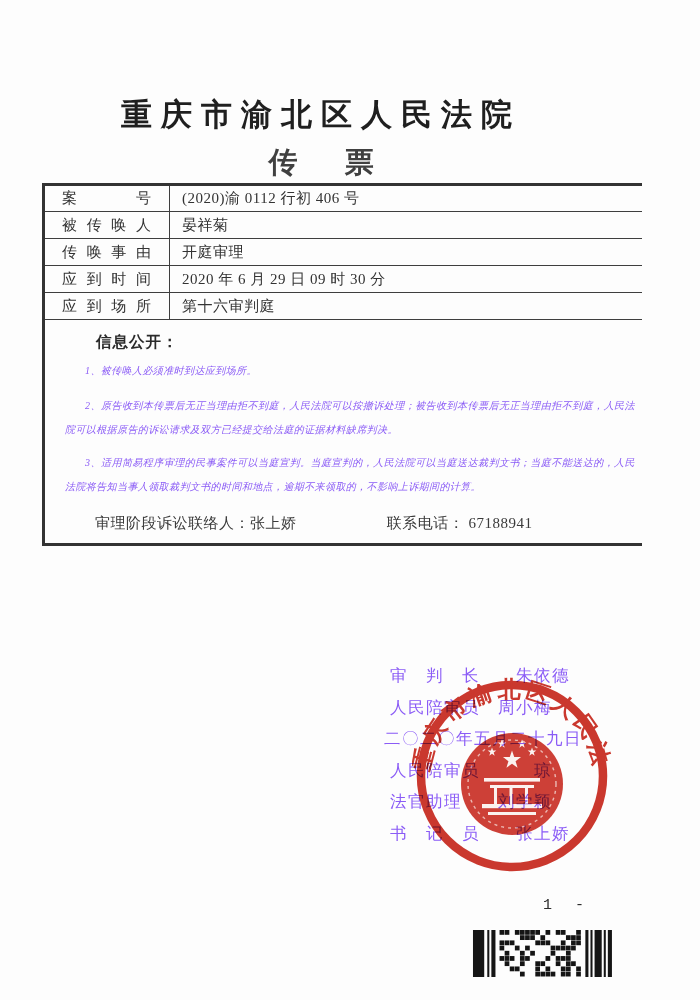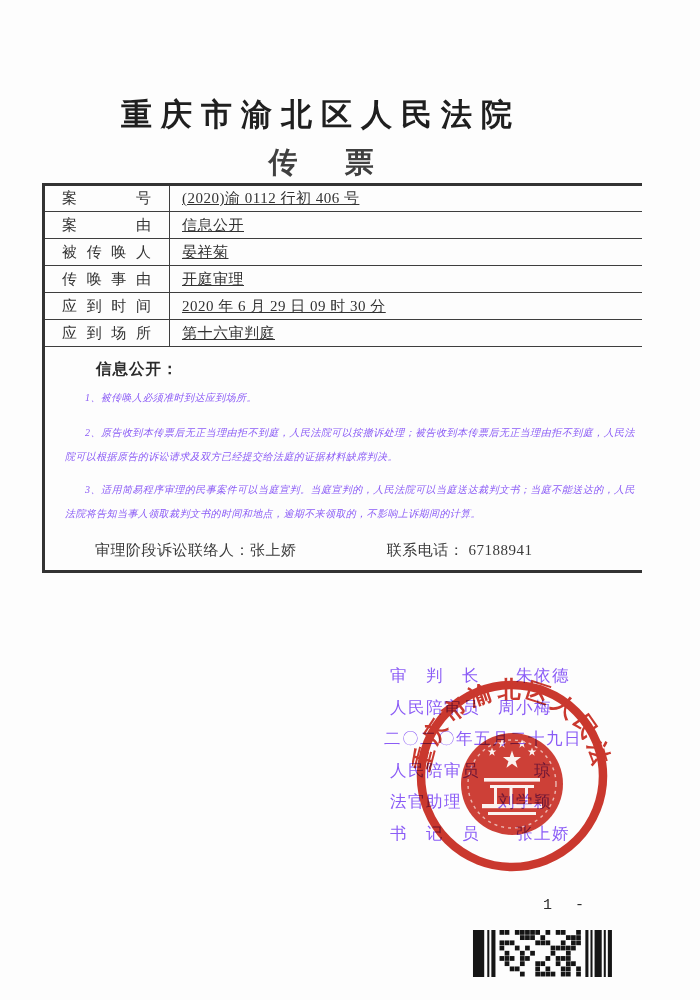--- a/index.html
+++ b/index.html
@@ -23,21 +23,21 @@
     position:absolute; left:42px; top:183px; width:616px;
     border-collapse:collapse; table-layout:fixed;
   }
   table.summons td {
     border:1.5px solid #3e3e3e; font-size:15px; color:#333;
     height:27px; vertical-align:middle;
   }
   table.summons { border:3px solid #333; }
   td.lbl { width:126px; padding:0 17px; }
   td.lbl .just { display:block; text-align:justify; text-align-last:justify; letter-spacing:1px; }
-  td.val { padding:0 12px; white-space:nowrap; overflow:hidden; letter-spacing:0.5px;text-decoration:underline; }
+  td.val { padding:0 12px; white-space:nowrap; overflow:hidden; letter-spacing:0.5px; }
   td.notes-cell { vertical-align:top; padding:8px 20px 10px 20px; height:268px; }
   .notes-heading { font-weight:bold; font-size:15.5px; padding:4px 0 6px 0; text-indent:2em; letter-spacing:1px; color:#2a2a2a; }
   .note-item { font-size:10px; line-height:24px; text-indent:2em; text-align:justify; letter-spacing:0.4px; margin-bottom:9px; color:#8b5cf6;font-style:italic; }
   .note-item.first { margin-bottom:11px; }
   .contact-line { margin-top:15px; font-size:15px; letter-spacing:0.5px; color:#3a3a3a; }
   .contact-line .left { margin-left:2em;margin-top:29px; }
   .contact-line .right { margin-left:86px; }
   .sig-block {
     position:absolute; left:390px; top:660px; width:280px;
     font-size:16.5px; line-height:31.5px; letter-spacing:1.5px;
@@ -63,26 +63,20 @@
   <div class="court-name">重庆市渝北区人民法院</div>
   <div class="doc-title">传 票</div>
 
   <table class="summons">
     <tbody>
         <tr>
       <td class="lbl">
             <span class="just">案号</span>
           </td>
       <td class="val">(2020)渝 0112 行初 406 号</td>
-    </tr>
-    <tr>
-      <td class="lbl">
-            <span class="just">案由</span>
-          </td>
-      <td class="val">信息公开</td>
     </tr>
     <tr>
       <td class="lbl">
             <span class="just">被传唤人</span>
           </td>
       <td class="val">晏祥菊</td>
     </tr>
     <tr>
       <td class="lbl">
             <span class="just">传唤事由</span>

